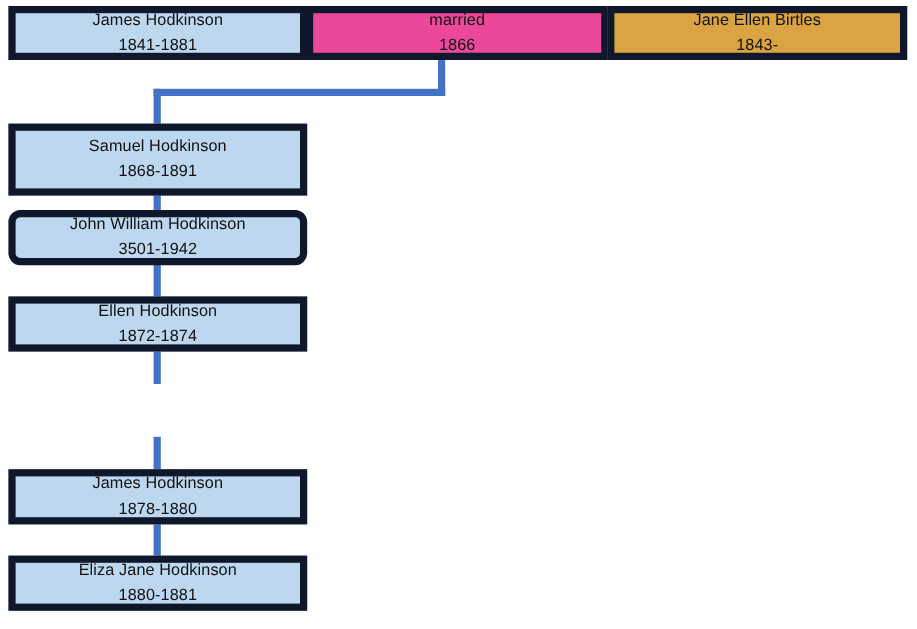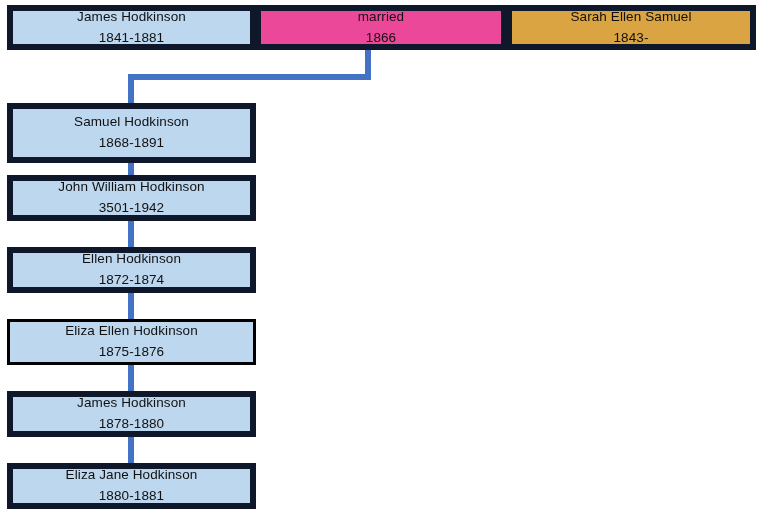--- a/index.html
+++ b/index.html
@@ -64,55 +64,51 @@
     <span class="name">James Hodkinson</span>
     <span class="dates">1841-1881</span>
   </div>
 
   <div class="node fill-yellow" style="left:255px; top:5px; width:252px; height:45px;">
     <span class="name">married</span>
     <span class="dates">1866</span>
   </div>
 
   <div class="node fill-orange" style="left:506px; top:5px; width:250px; height:45px;">
-    <span class="name">Sarah Ellen Samuel</span>
+    <span class="name">Jane Ellen Birtles</span>
     <span class="dates">1843-</span>
   </div>
 
   <div class="connector" style="left:365px; top:50px; width:6px; height:30px;"></div>
 
   <div class="connector" style="left:128px; top:74px; width:243px; height:6px;"></div>
 
   <div class="connector" style="left:128px; top:74px; width:6px; height:32px;"></div>
 
   <div class="connector" style="left:128px; top:148px; width:6px; height:28px;"></div>
   <div class="connector" style="left:128px; top:220px; width:6px; height:28px;"></div>
   <div class="connector" style="left:128px; top:292px; width:6px; height:28px;"></div>
   <div class="connector" style="left:128px; top:364px; width:6px; height:28px;"></div>
   <div class="connector" style="left:128px; top:436px; width:6px; height:28px;"></div>
 
   <div class="node fill-blue" style="left:7px; top:103px; width:249px; height:60px;">
     <span class="name">Samuel Hodkinson</span>
     <span class="dates">1868-1891</span>
   </div>
 
-  <div class="node fill-blue" style="left:7px; top:175px; width:249px; height:46px;">
+  <div class="node fill-blue" style="left:7px; top:175px; width:249px; height:46px;border-radius:10px;">
     <span class="name">John William Hodkinson</span>
     <span class="dates">3501-1942</span>
   </div>
 
   <div class="node fill-blue" style="left:7px; top:247px; width:249px; height:46px;align-items:center;">
     <span class="name">Ellen Hodkinson</span>
     <span class="dates">1872-1874</span>
   </div>
 
-  <div class="node fill-blue focus" style="left:7px; top:319px; width:249px; height:46px;">
-    <span class="name">Eliza Ellen Hodkinson</span>
-    <span class="dates">1875-1876</span>
-  </div>
 
   <div class="node fill-blue" style="left:7px; top:391px; width:249px; height:46px;">
     <span class="name">James Hodkinson</span>
     <span class="dates">1878-1880</span>
   </div>
 
   <div class="node fill-blue" style="left:7px; top:463px; width:249px; height:46px;">
     <span class="name">Eliza Jane Hodkinson</span>
     <span class="dates">1880-1881</span>
   </div>

